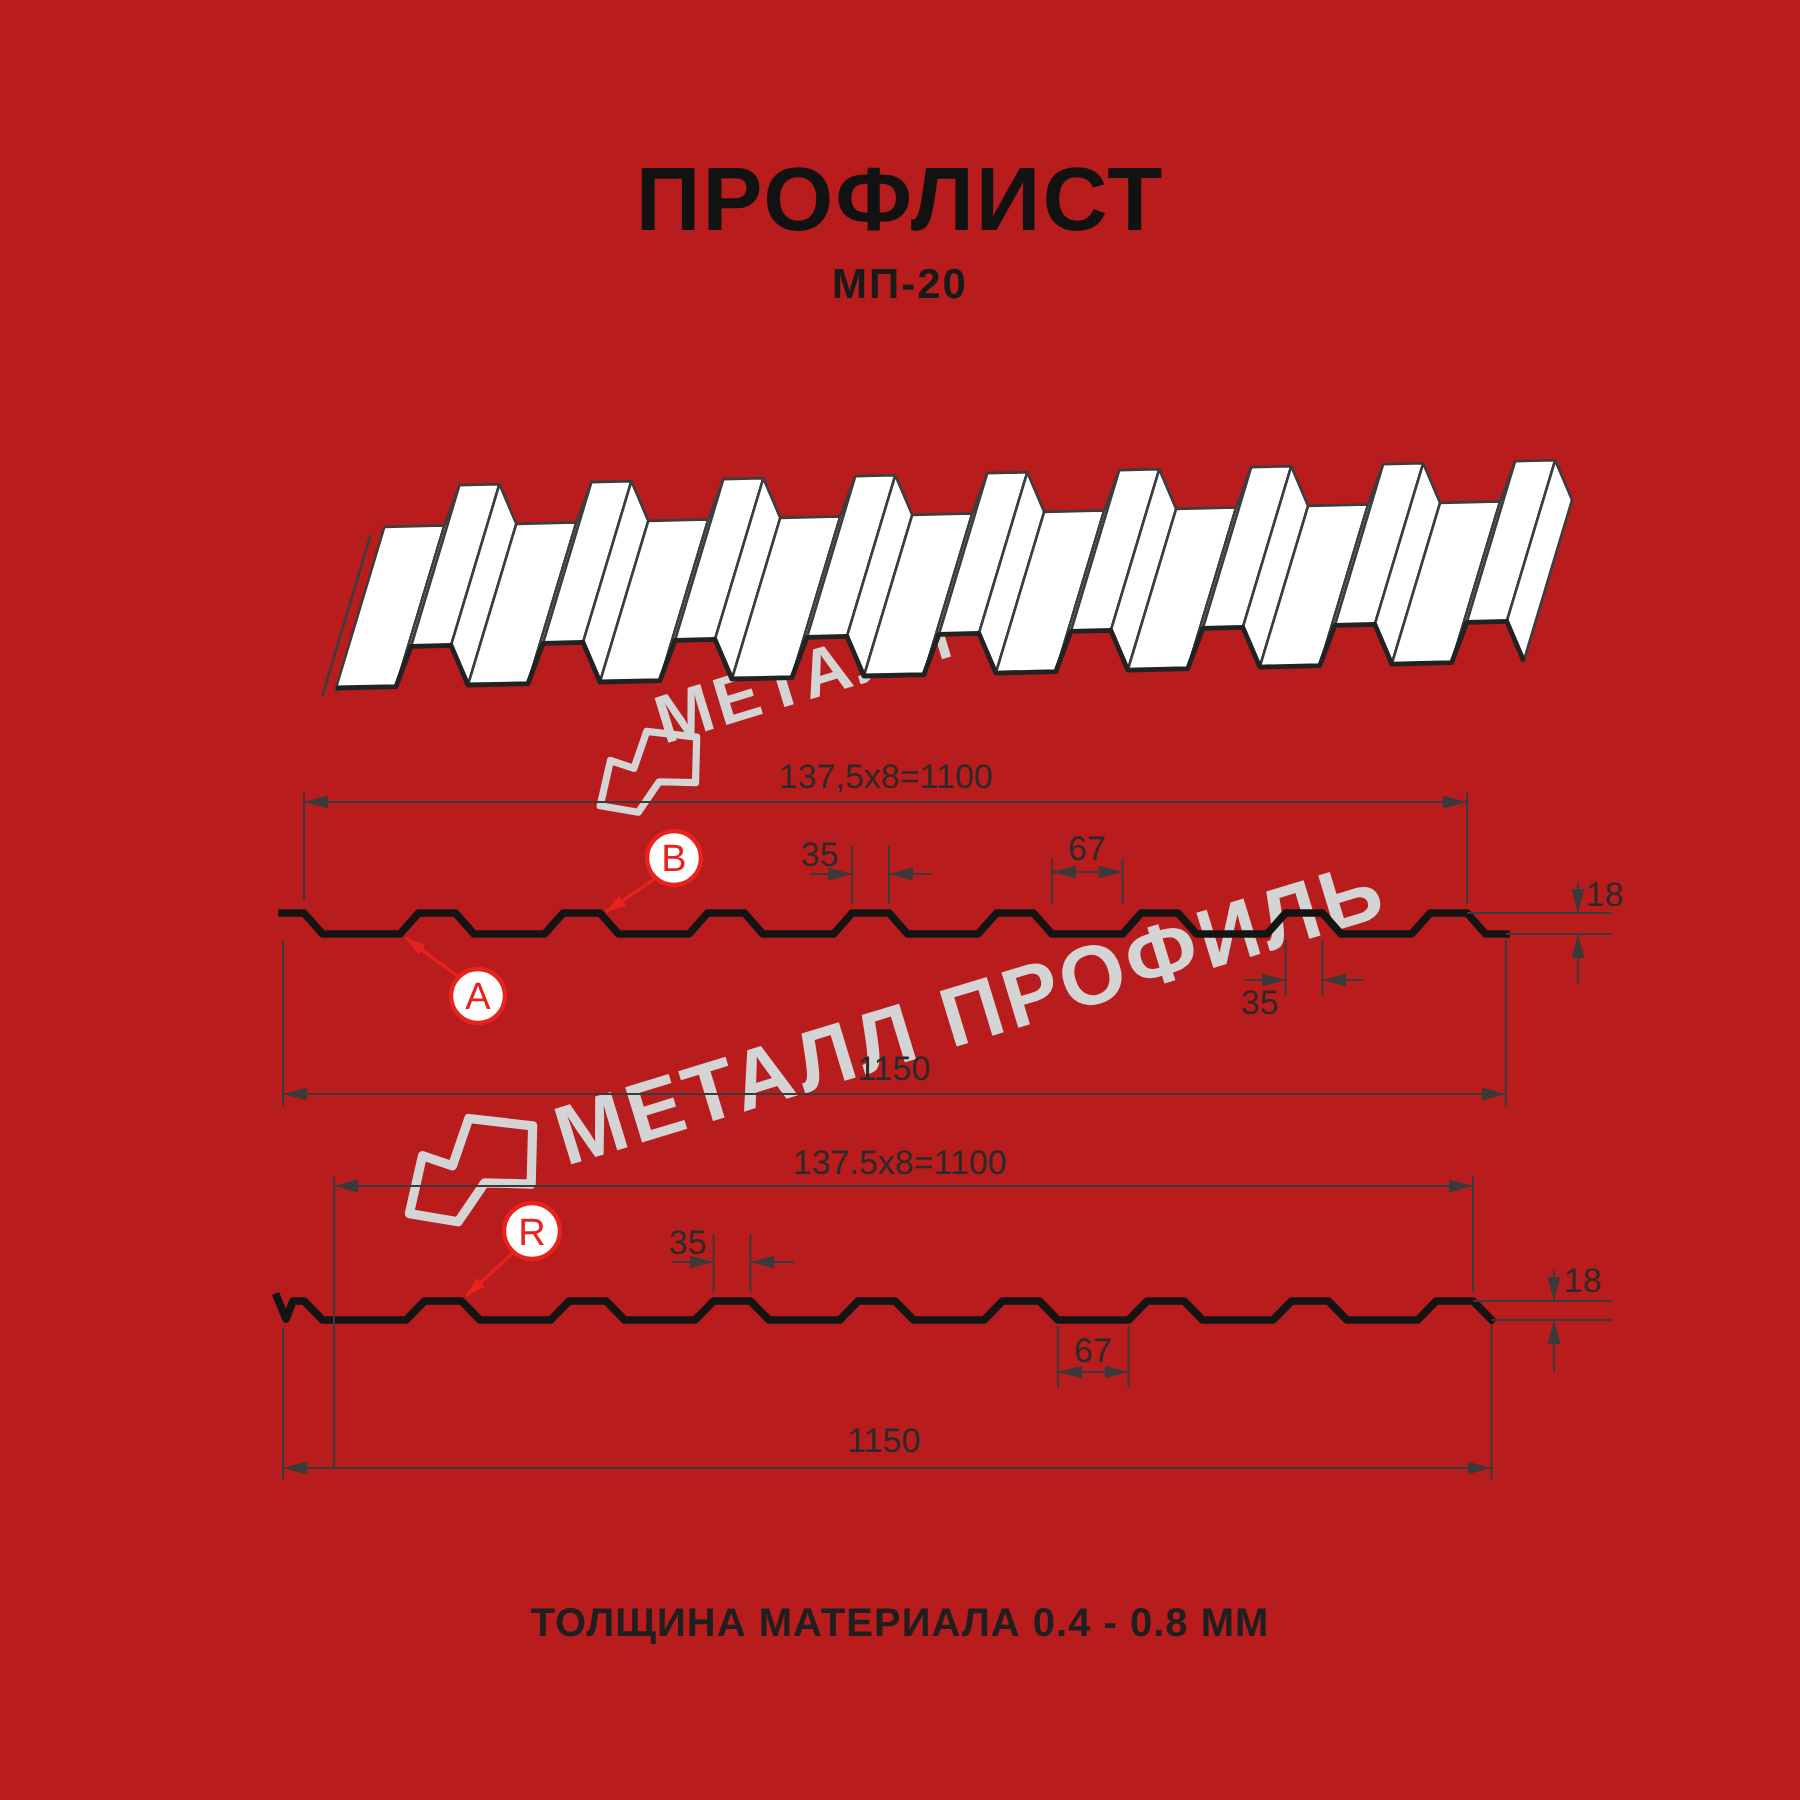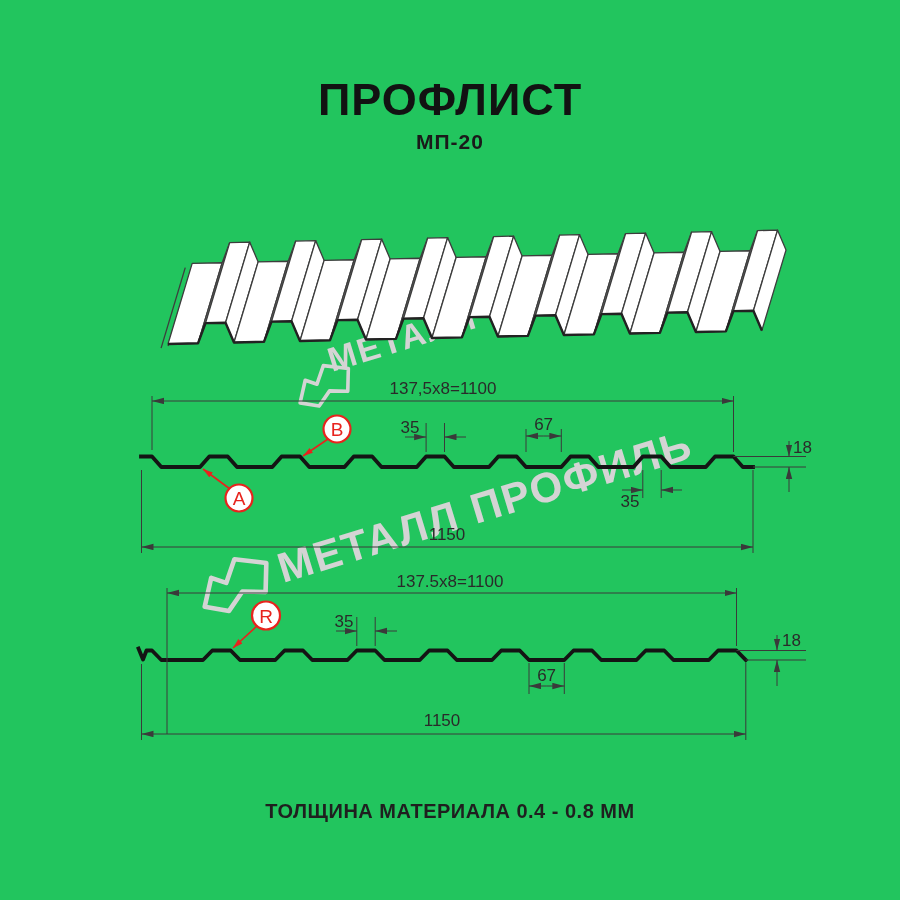--- a/index.html
+++ b/index.html
@@ -1,16 +1,16 @@
 <!DOCTYPE html>
 <html><head>
 <meta charset="utf-8">
 <style>
   html,body{margin:0;padding:0;background:#ffffff;}
-  .frame{position:relative;width:900px;height:900px;background:#22c55e;overflow:hidden;
+  .frame{position:relative;width:900px;height:900px;background:#b91c1c;overflow:hidden;
          font-family:"Liberation Sans", sans-serif;}
   svg{display:block;}
   text{font-family:"Liberation Sans", sans-serif;}
   .title{font-size:45px;font-weight:bold;letter-spacing:1px;fill:#121212;}
   .subtitle{font-size:21px;font-weight:bold;letter-spacing:1px;fill:#1a1a1a;}
   .footer{font-size:20px;font-weight:bold;letter-spacing:.5px;fill:#1f1f1f;}
   .dimtxt{font-size:17px;fill:#2a2a2a;}
   .lbltxt{font-size:19px;}
   .wmtext1{font-size:34px;font-weight:bold;letter-spacing:2px;fill:#d4d4d4;}
   .wmtext2{font-size:42px;font-weight:bold;letter-spacing:2px;fill:#d4d4d4;}

